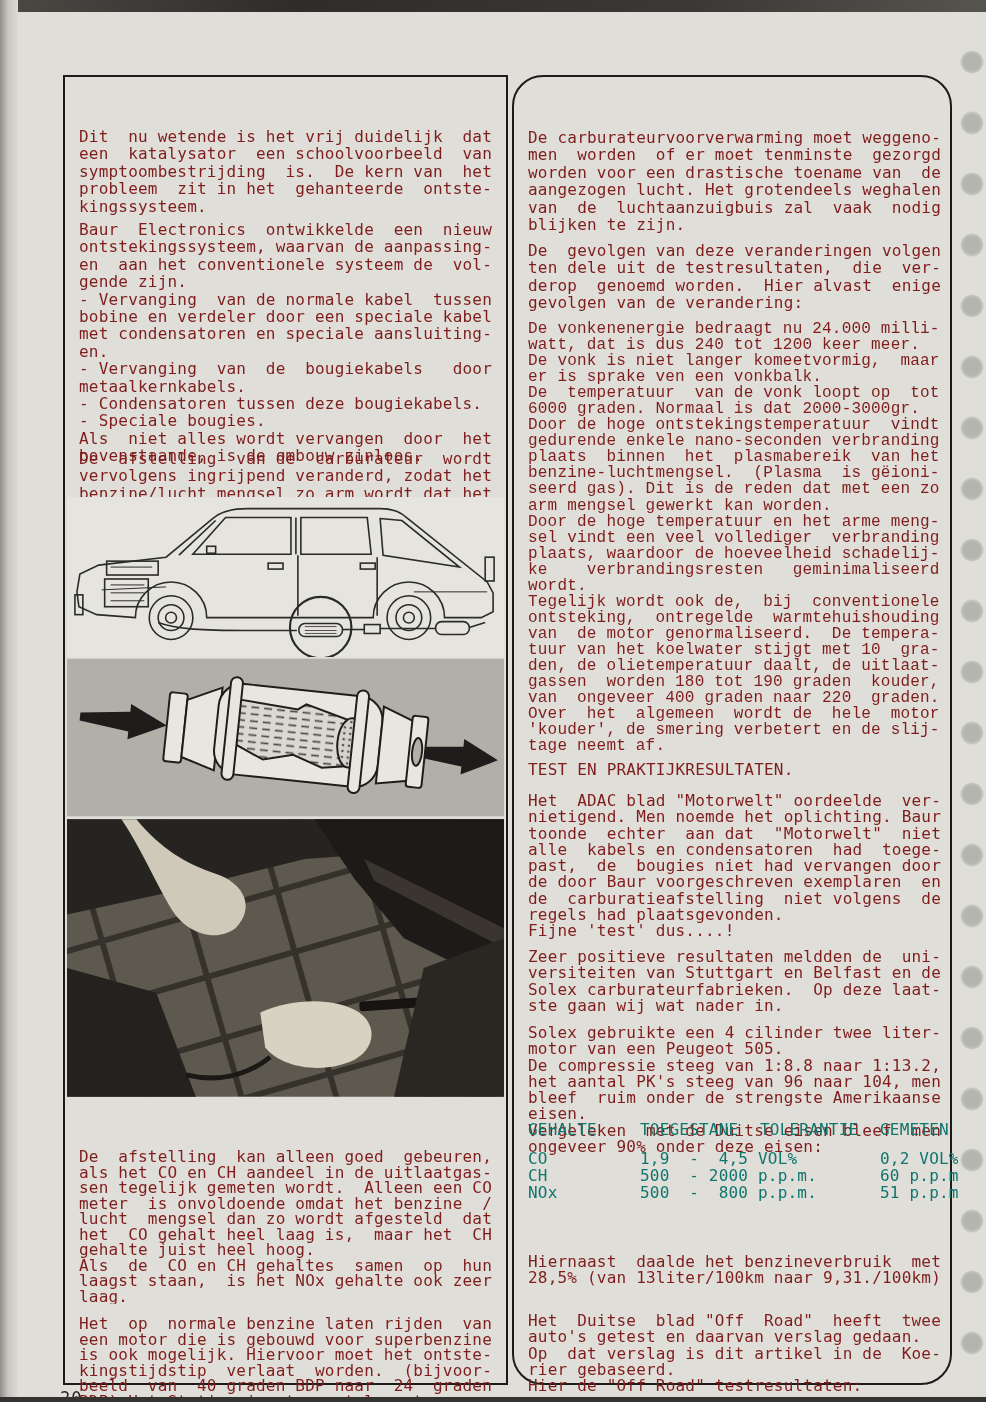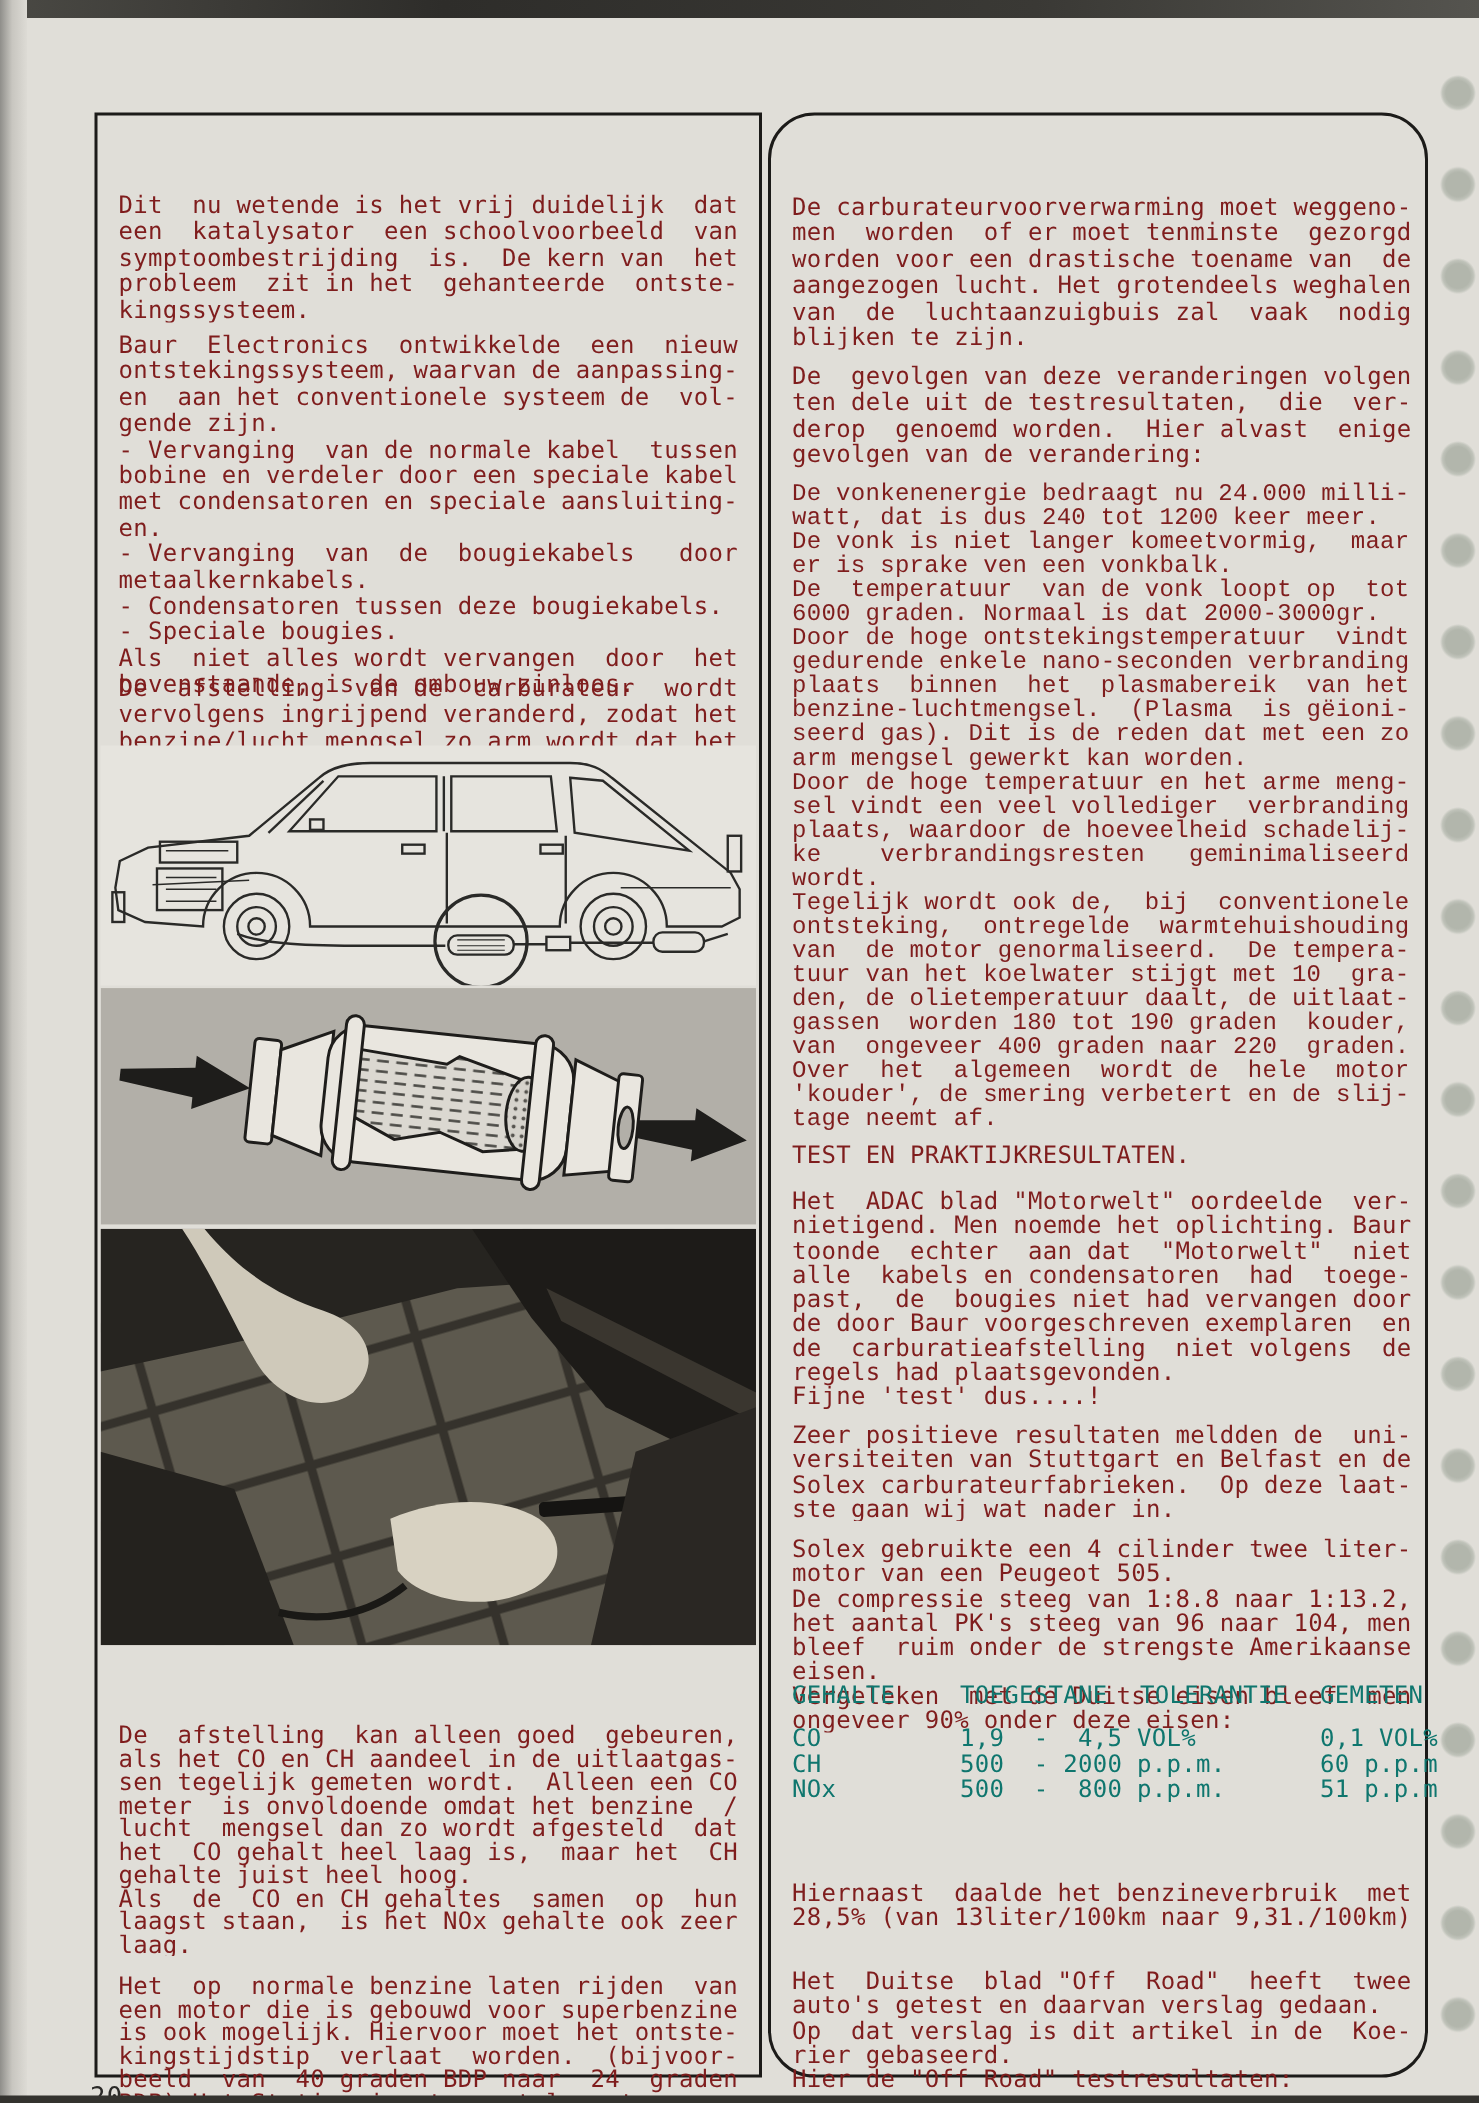--- a/index.html
+++ b/index.html
@@ -241,21 +241,21 @@
   <div class="etable" style="top:1043px">
     <div class="thead">
       <span class="h1">GEHALTE</span>
       <span class="h2">TOEGESTANE</span>
       <span class="h3">TOLERANTIE</span>
       <span class="h4">GEMETEN</span>
     </div>
     <div class="trow">
       <span>CO</span>
       <span>1,9  -  4,5 VOL%</span>
-      <span>0,1 VOL%</span>
+      <span>0,2 VOL%</span>
     </div>
     <div class="trow">
       <span>CH</span>
       <span>500  - 2000 p.p.m.</span>
       <span>60 p.p.m</span>
     </div>
     <div class="trow">
       <span>NOx</span>
       <span>500  -  800 p.p.m.</span>
       <span>51 p.p.m</span>

